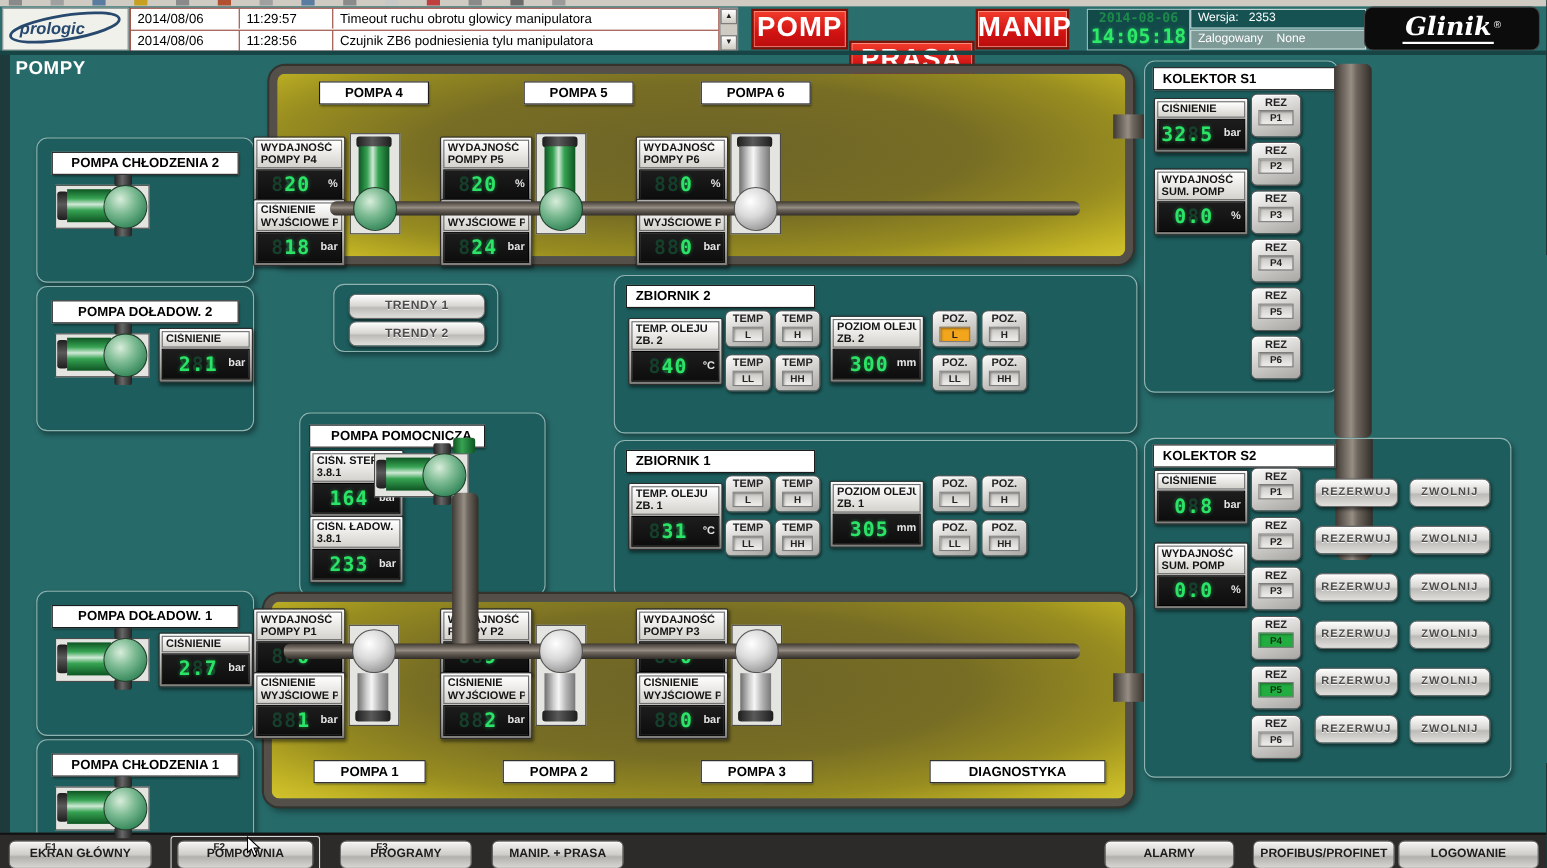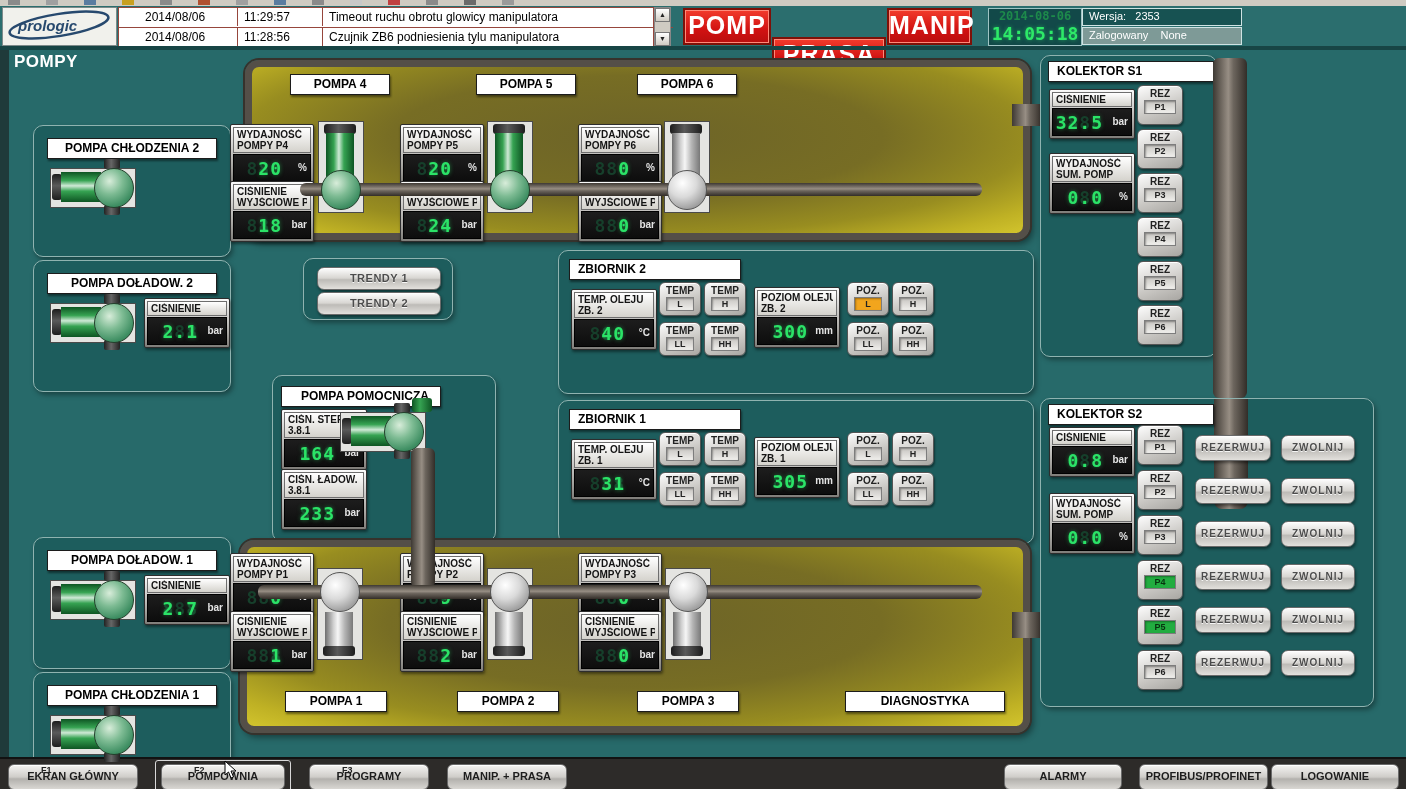--- a/index.html
+++ b/index.html
@@ -8,21 +8,21 @@
   
   .os-strip{position:absolute;left:0;top:0;width:1406px;height:6px;background:#cfcbc2;}
   .os-strip .mi{position:absolute;top:0;height:5px;width:12px;}
   
   .header{position:absolute;left:0;top:6px;width:1406px;height:40px;background:#2b6e6e;}
   .hdr-sep{position:absolute;left:0;top:46px;width:1406px;height:4px;background:#174545;}
   .logo-box{position:absolute;left:2px;top:1px;width:113px;height:37px;background:#f1f1ec;
             border:1px solid #7d8a8a;}
   .alarm-table{position:absolute;left:118px;top:1px;width:534px;height:38px;background:#fff;
                border:1px solid #96463c;font-size:12px;color:#000;}
-  .alarm-row{position:absolute;left:0;width:100%;height:18px;display:flex;align-items:center;padding-left:20px;}
+  .alarm-row{position:absolute;left:0;width:100%;height:18px;display:flex;align-items:center;}
   .alarm-row + .alarm-row{border-top:1px solid #96463c;}
   .al-date{width:92px;padding-left:6px;border-right:1px solid #96463c;height:100%;display:flex;align-items:center;}
   .al-time{width:78px;padding-left:6px;border-right:1px solid #96463c;height:100%;display:flex;align-items:center;}
   .al-text{flex:1;padding-left:6px;white-space:nowrap;overflow:hidden;}
   .scrollbar{position:absolute;left:654px;top:1px;width:15px;height:38px;background:#cfcbc2;border:1px solid #888;}
   .scr-btn{position:absolute;left:0;width:13px;height:12px;background:linear-gradient(180deg,#fff,#cfcbc2);
            border:1px solid #777;font-size:7px;line-height:11px;text-align:center;color:#222;}
   .red-btn{position:absolute;top:2px;height:33px;background:linear-gradient(180deg,#f23c2c,#d11212 60%,#b90e0e);
            border:2px solid #7e1008;box-shadow:inset 0 0 0 1px #ff8a7a;color:#fff;font-weight:bold;
            font-size:25px;text-align:center;line-height:30px;letter-spacing:1px;}
@@ -163,20 +163,23 @@
       <div class="dt-time">14:05:18</div>
     </div>
     <div class="ver-box">
       <span>Wersja:</span>&nbsp;&nbsp;
       <span>2353</span>
     </div>
     <div class="log-box">
       <span>Zalogowany</span>&nbsp;&nbsp;&nbsp;
       <span>None</span>
     </div>
+    <div class="glinik">
+      <span class="glinik-text">Glinik</span><span class="glinik-reg">®</span>
+    </div>
   </div>
   <div class="hdr-sep"></div>
 
   <div class="main">
     <div class="edge-left"></div>
     <div class="screen-title">POMPY</div>
   <div class="tpanel" style="left: 33px; top: 75px; width: 196px; height: 130px;">
         <div class="nameplate" style="left: 13px; top: 12px; width: 168px; height: 19px;">POMPA CHŁODZENIA 2</div>
         <div class="pplate" style="left: 16px; top: 42px; width: 84px; height: 38px; z-index: 1;"></div>
         <div class="pstub" style="left: 70px; top: 33px; width: 16px; height: 10px; z-index: 2;"></div>

